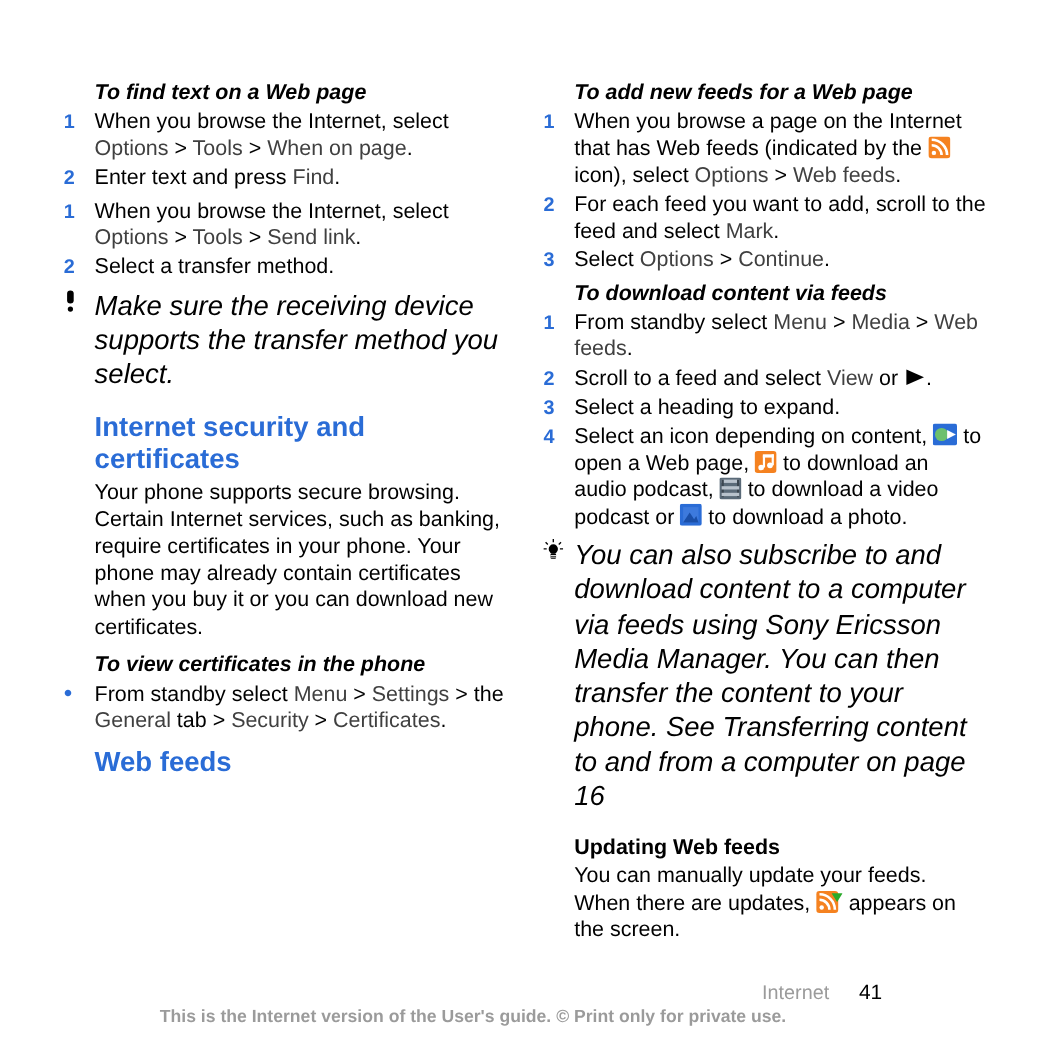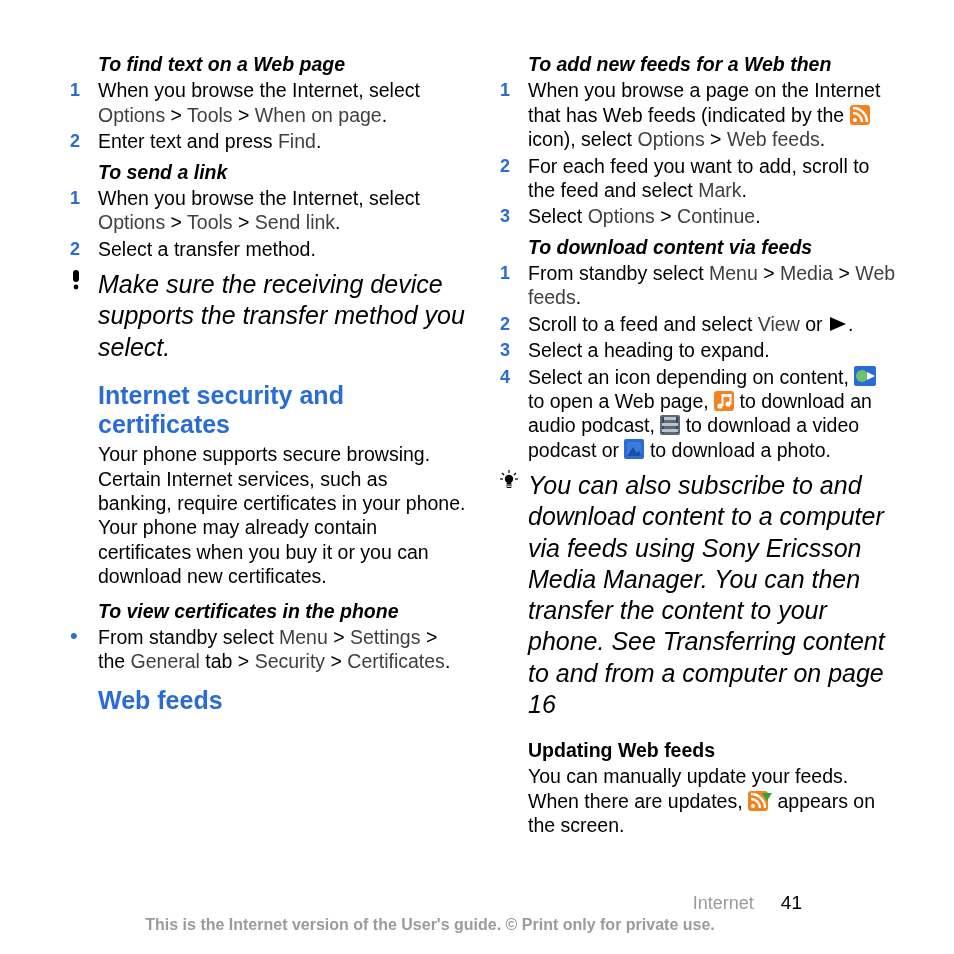--- a/index.html
+++ b/index.html
@@ -8,23 +8,22 @@
     padding: 0;
     font-family: Arial, Helvetica, sans-serif;
     background: #fff;
     color: #000;
     width: 954px;
     height: 954px;
     overflow: hidden;
   }
   .page {
     display: flex;
-    padding: 48px 58px 15px 58px;
+    padding: 68px 58px 15px 58px;
     gap: 34px;
-    margin-left: 12px;
   }
   .col {
     flex: 1;
     font-size: 19.5px;
     line-height: 1.25;
   }
   .subhead {
     font-weight: bold;
     font-style: italic;
     margin: 4px 0 2px 28px;
@@ -133,21 +132,20 @@
       <li>
           <span class="num">1</span>
         <span class="txt"><span>When you browse the Internet, select </span><span class="link">Options</span><span class="gt"> &gt; </span><span class="link">Tools</span><span class="gt"> &gt; </span><span class="link">When on page</span>.</span>
         </li>
       <li>
           <span class="num">2</span>
         <span class="txt"><span>Enter text and press </span><span class="link">Find</span>.</span>
         </li>
     </ol>
 
-    <div class="subhead">To send a link</div>
     <ol class="steps">
       <li>
           <span class="num">1</span>
         <span class="txt"><span>When you browse the Internet, select </span><span class="link">Options</span><span class="gt"> &gt; </span><span class="link">Tools</span><span class="gt"> &gt; </span><span class="link">Send link</span>.</span>
         </li>
       <li>
           <span class="num">2</span>
         <span class="txt">Select a transfer method.</span>
         </li>
     </ol>
@@ -169,21 +167,21 @@
           <span class="bul">•</span>
         <span class="txt"><span>From standby select </span><span class="link">Menu</span><span class="gt"> &gt; </span><span class="link">Settings</span><span> &gt; the </span><span class="link">General</span><span> tab &gt; </span><span class="link">Security</span> &gt; <span class="link">Certificates</span>.</span>
         </li>
     </ul>
 
     <h2 class="sect">Web feeds</h2>
   </div>
 
   <div class="col">
 
-    <div class="subhead">To add new feeds for a Web then</div>
+    <div class="subhead">To add new feeds for a Web page</div>
     <ol class="steps">
       <li>
           <span class="num">1</span>
         <span class="txt"><span>When you browse a page on the Internet that has Web feeds (indicated by the </span><span class="inline-icon"><svg width="20" height="20">
                 <rect width="20" height="20" rx="3" fill="#f58220"></rect>
                 <circle cx="5" cy="15" r="2" fill="#fff"></circle>
                 <path d="M3 8 a9 9 0 0 1 9 9" stroke="#fff" stroke-width="2.4" fill="none"></path>
                 <path d="M3 3 a14 14 0 0 1 14 14" stroke="#fff" stroke-width="2.4" fill="none"></path>
               </svg></span><span> icon), select </span><span class="link">Options</span><span class="gt"> &gt; </span><span class="link">Web feeds</span>.</span>
         </li>

